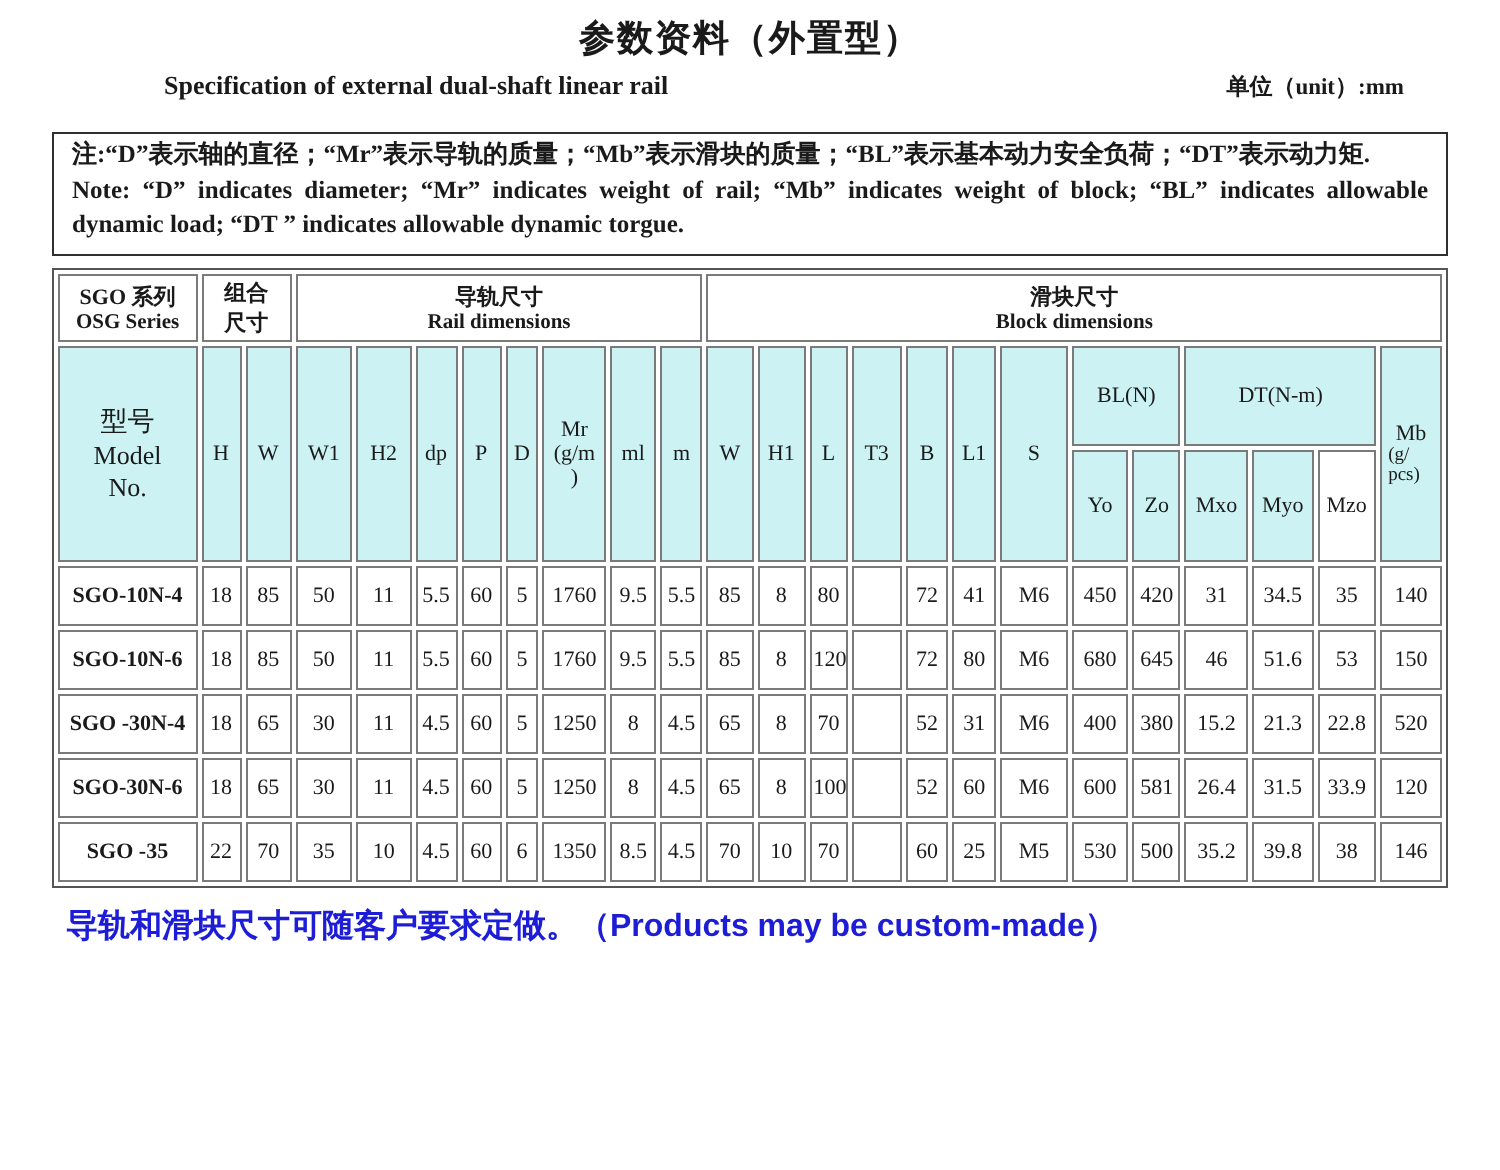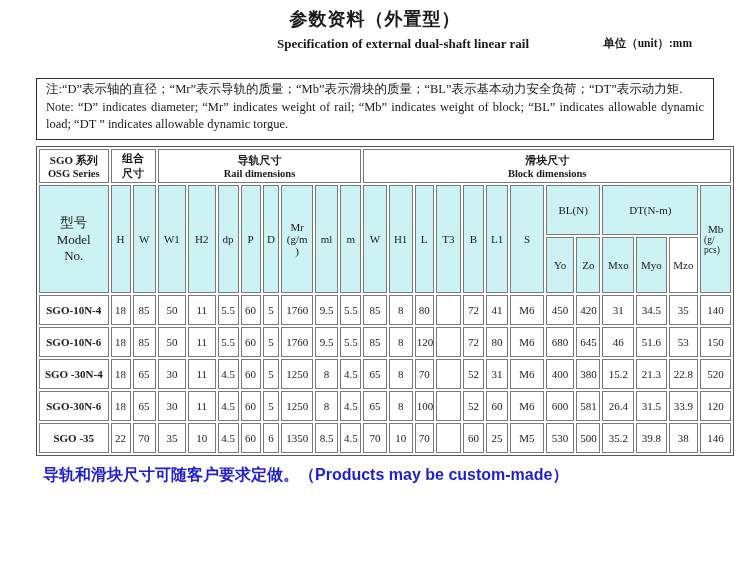--- a/index.html
+++ b/index.html
@@ -6,35 +6,36 @@
     --cyan:#ccf2f4;
     --blue:#1d1dd8;
     --border:#7a7a7a;
   }
   html,body{margin:0;padding:0;background:#fff;}
   body{
     width:750px;height:585px;overflow:hidden;
     font-family:"Liberation Serif","DejaVu Serif",serif;
     color:#1a1a1a;
   }
-  .page{padding:5px 36px 0;}
+  .page{padding:5px 26px 0;}
   .title{
     margin:2px 0 3px;text-align:center;
     font-size:18px;font-weight:bold;letter-spacing:1px;
     font-family:"Liberation Sans","DejaVu Sans",sans-serif;
   }
-  .subtitle-row{position:relative;text-align:center;height:20px;margin-bottom:24px;}
+  .subtitle-row{position:relative;text-align:left;height:20px;margin-bottom:12px;}
   .subtitle{font-weight:bold;font-size:13px;margin-left:56px;}
   .unit{position:absolute;right:22px;top:2px;font-weight:bold;font-size:11.5px;}
   .note-box{
     border:1px solid #2f2f2f;
     padding:2px 9px 5px;
     font-size:12.5px;line-height:17.6px;
     text-align:justify;
     margin-bottom:6px;
+    font-weight:bold;
   }
   .note-box p{margin:0;}
   table.spec{
     border-collapse:separate;border-spacing:2px;
     table-layout:fixed;width:698px;
     border:1px solid #555;background:#fff;
   }
   table.spec td{
     border:1px solid var(--border);
     text-align:center;vertical-align:middle;

